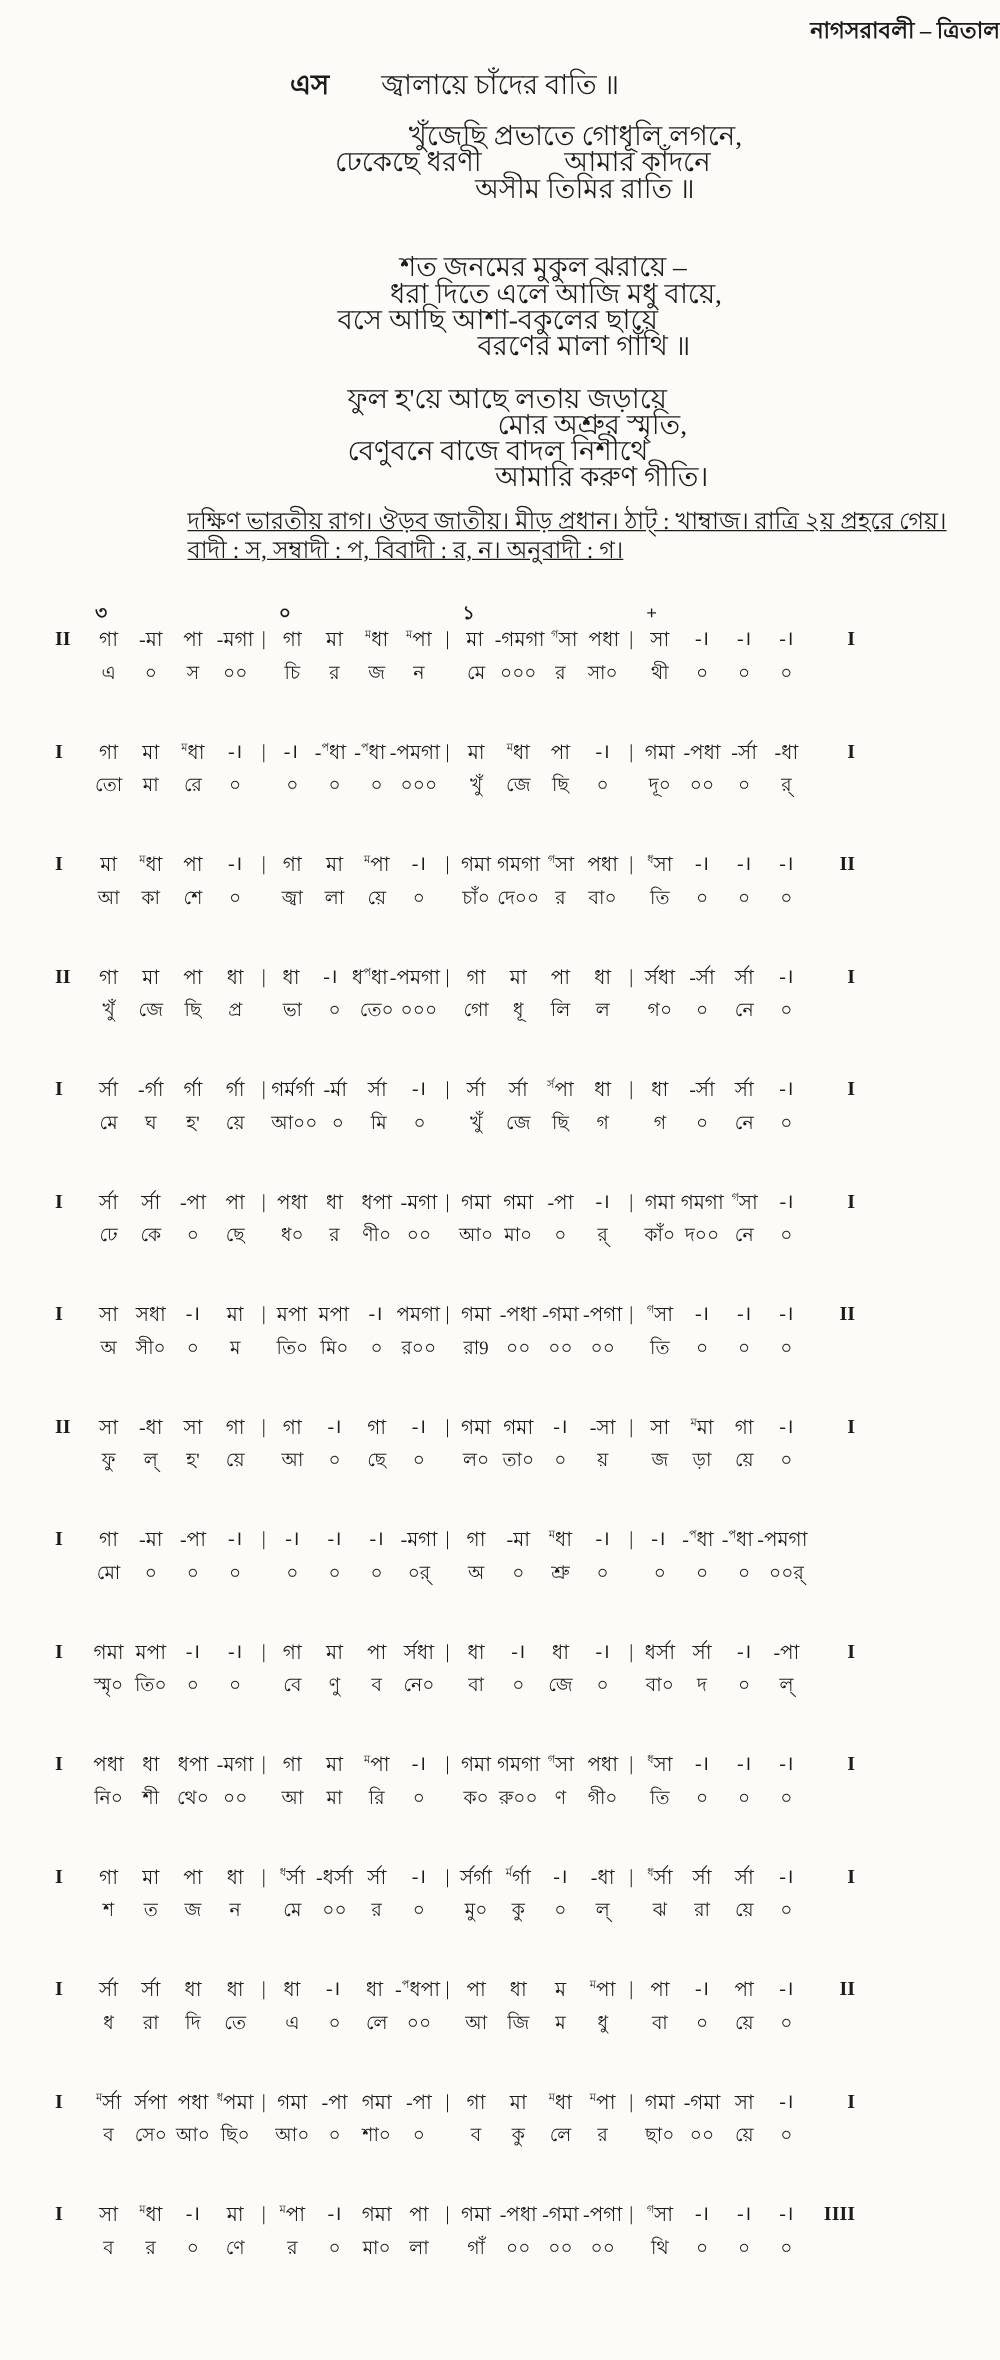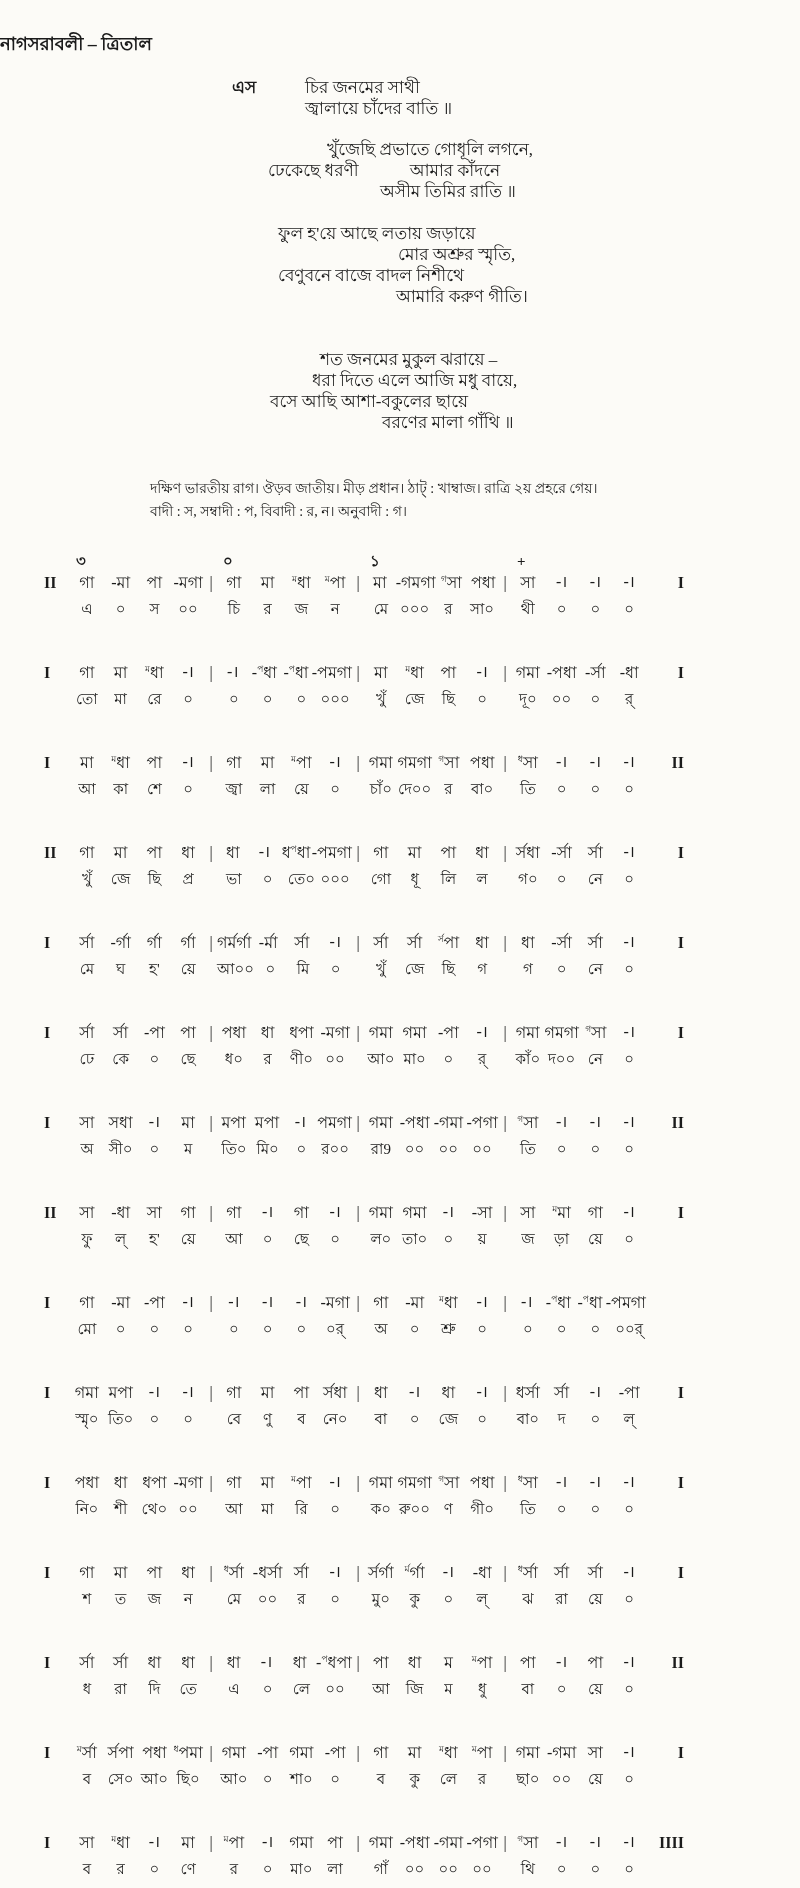--- a/index.html
+++ b/index.html
@@ -1,29 +1,29 @@
 <!DOCTYPE html>
 <html><head>
 <meta charset="utf-8">
 <style>
   html,body{margin:0;padding:0;}
   body{width:800px;background:#f6f5f1;}
   .page{
     position:relative;width:800px;height:1888px;background:#fcfbf7;color:#1b1b1b;
     font-family:"Liberation Serif","DejaVu Serif",serif;overflow:hidden;
   }
-  .title{padding-top:30px;text-align:left;font-size:18px;font-weight:bold;}
-  .stanza{font-size:17px;line-height:21px;}
+  .title{padding-top:10px;text-align:right;font-size:18px;font-weight:bold;}
+  .stanza{font-size:22px;line-height:21px;}
   .s1{margin-top:16px;position:relative;}
   .refrain{position:absolute;left:232px;top:0;font-weight:bold;}
   .s2{margin-top:20px;}
   .s3{margin-top:21px;}
   .s4{margin-top:42px;}
   .ln{white-space:pre;}
-  .info{margin-top:44px;margin-left:150px;font-size:14px;line-height:23px;}
+  .info{margin-top:14px;margin-left:150px;font-size:19px;line-height:23px;text-decoration:underline;}
   .notation{margin-top:26px;margin-left:44px;}
   .nblock{margin-bottom:42px;}
   .nrow{display:flex;width:640px;align-items:baseline;}
   .nrow.tala{font-size:15px;font-weight:bold;height:22px;}
   .nrow.notes{font-size:16px;height:24px;white-space:nowrap;align-items:center;}
   .nrow.lyr{font-size:15px;height:22px;margin-top:2px;}
   .lm{width:26px;font-weight:bold;font-family:"Liberation Serif",serif;}
   .rm{width:38px;font-weight:bold;text-align:right;}
   .bar{width:12px;text-align:center;}
   .cell{flex:1;display:flex;min-width:0;}
@@ -33,42 +33,41 @@
 </style>
 </head>
 <body>
 
 <div class="page" style="background: rgb(252, 251, 247); color: rgb(27, 27, 27);">
 
   <div class="title">নাগসরাবলী – ত্রিতাল</div>
 
   <div class="stanza s1">
     <div class="refrain">এস</div>
-    <div class="ln" style="margin-left:305px">চির জনমের সাথী</div>
     <div class="ln" style="margin-left:305px">জ্বালায়ে চাঁদের বাতি ॥</div>
   </div>
 
   <div class="stanza s2">
     <div class="ln" style="margin-left:327px">খুঁজেছি প্রভাতে গোধূলি লগনে,</div>
     <div class="ln" style="margin-left:268px">ঢেকেছে ধরণী&nbsp;&nbsp;&nbsp;&nbsp;&nbsp;&nbsp;&nbsp;&nbsp;&nbsp;&nbsp;&nbsp;&nbsp;আমার কাঁদনে</div>
     <div class="ln" style="margin-left:380px">অসীম তিমির রাতি ॥</div>
   </div>
 
+  <div class="stanza s4">
+    <div class="ln" style="margin-left:320px">শত জনমের মুকুল ঝরায়ে –</div>
+    <div class="ln" style="margin-left:312px">ধরা দিতে এলে আজি মধু বায়ে,</div>
+    <div class="ln" style="margin-left:270px">বসে আছি আশা-বকুলের ছায়ে</div>
+    <div class="ln" style="margin-left:382px">বরণের মালা গাঁথি ॥</div>
+  </div>
+
   <div class="stanza s3">
     <div class="ln" style="margin-left:278px">ফুল হ'য়ে আছে লতায় জড়ায়ে</div>
     <div class="ln" style="margin-left:398px">মোর অশ্রুর স্মৃতি,</div>
     <div class="ln" style="margin-left:278px">বেণুবনে বাজে বাদল নিশীথে</div>
     <div class="ln" style="margin-left:396px">আমারি করুণ গীতি।</div>
-  </div>
-
-  <div class="stanza s4">
-    <div class="ln" style="margin-left:320px">শত জনমের মুকুল ঝরায়ে –</div>
-    <div class="ln" style="margin-left:312px">ধরা দিতে এলে আজি মধু বায়ে,</div>
-    <div class="ln" style="margin-left:270px">বসে আছি আশা-বকুলের ছায়ে</div>
-    <div class="ln" style="margin-left:382px">বরণের মালা গাঁথি ॥</div>
   </div>
 
   <div class="info">
     <div>দক্ষিণ ভারতীয় রাগ। ঔড়ব জাতীয়। মীড় প্রধান। ঠাট্ : খাম্বাজ। রাত্রি ২য় প্রহরে গেয়।</div>
     <div>বাদী : স,  সম্বাদী : প, বিবাদী : র, ন। অনুবাদী : গ।</div>
   </div>
 
   <div class="notation">
     <div>
         <div class="nblock">

